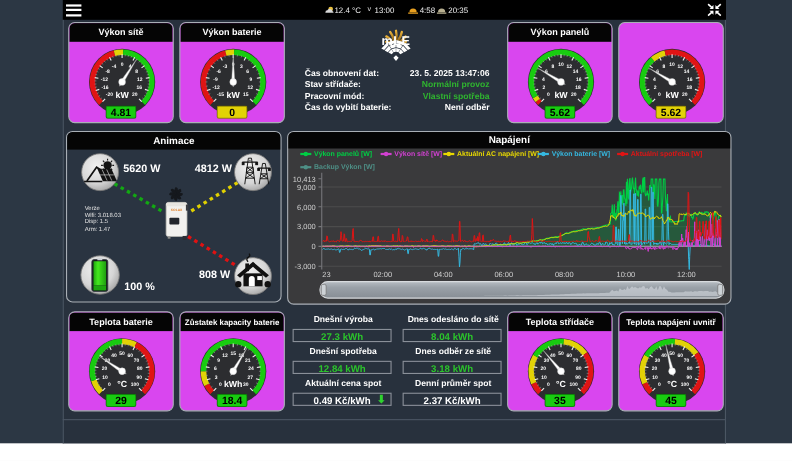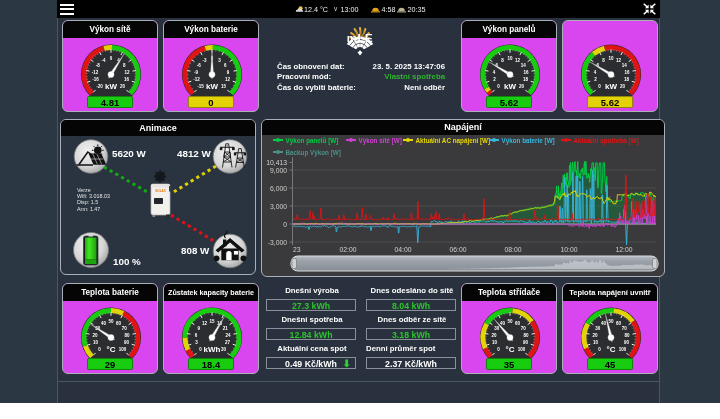--- a/index.html
+++ b/index.html
@@ -2,21 +2,21 @@
 <html><head><meta charset="utf-8">
 <style>
 * { margin:0; padding:0; box-sizing:border-box; }
 body { width:720px; height:419px; font-family:"Liberation Sans", sans-serif; background:#fff; overflow:hidden; }
 #stage { position:absolute; left:0; top:0; width:720px; height:419px; background:#fff; }
 #outer { position:absolute; left:0; top:0; width:720px; height:403px; background:#2c3744; }
 #app { position:absolute; left:57px; top:0px; width:603px; height:403px; background:#28313d; border-left:1px solid #4b5663; border-right:1px solid #4b5663; }
 #appline { position:absolute; left:57px; top:381px; width:603px; height:1px; background:#4b5663; }
 .panel { position:absolute; border:1px solid #a9afb6; border-radius:6px; background:#d946ef; overflow:hidden; }
 .phead { position:absolute; left:0; top:0; right:0; background:#050505; color:#fff; font-weight:bold; text-align:center; white-space:nowrap; }
-.vbox { position:absolute; left:50%; transform:translateX(-50%); bottom:3px; width:46px; height:12px; border-radius:2px; text-align:center; font-size:9.5px; font-weight:bold; color:#000; line-height:12px; border:1px solid rgba(0,0,0,0.35); }
+.vbox { position:absolute; left:50%; transform:translateX(-50%); bottom:3px; width:28px; height:12px; border-radius:2px; text-align:center; font-size:9.5px; font-weight:bold; color:#000; line-height:12px; border:1px solid rgba(0,0,0,0.35); }
 .aw { position:absolute; font-size:9.8px; font-weight:bold; color:#fff; white-space:nowrap; }
 .tb { position:absolute; top:4.5px; font-size:7.2px; color:#f0f0f0; }
 </style></head>
 <body>
 <div id="stage">
 <div id="outer"></div>
 <div id="app"></div>
 <div style="position:absolute;left:57px;top:0;width:603px;height:18px;background:#000;">
 <div style="position:absolute;left:3px;top:3.5px;width:14px;height:12px;">
 <div style="position:absolute;left:0;top:0;width:13.5px;height:2.4px;background:#fff;"></div>
@@ -589,20 +589,24 @@
         <polygon points="40.2,15.1 40.3,12.3 47.6,14.3 46.2,16.8" fill="#fff"></polygon>
         <polygon points="46.6,17.0 48.1,14.6 53.3,20.1 50.8,21.5" fill="#fff"></polygon>
         <polygon points="40,26.2 42.4,28.6 40,31.4 37.6,28.6" fill="#fff"></polygon>
       </g>
 </svg>
 <div style="position:absolute;left:320px;top:32px;width:80px;text-align:center;font-size:11.5px;font-weight:bold;color:#fff;letter-spacing:0.5px;">mLE</div>
 <div style="position:absolute;left:277px;top:62px;width:168px;">
       <div style="height:10.3px;line-height:10.3px;font-size:7.8px;font-weight:bold;">
         <span style="color:#fff;float:left;">Čas obnovení dat:</span>
         <span style="color:#fff;float:right;">23. 5. 2025 13:47:06</span>
+      </div>
+      <div style="height:10.3px;line-height:10.3px;font-size:7.8px;font-weight:bold;">
+        <span style="color:#fff;float:left;">Stav střídače:</span>
+        <span style="color:#2fb52f;float:right;">Normální provoz</span>
       </div>
       <div style="height:10.3px;line-height:10.3px;font-size:7.8px;font-weight:bold;">
         <span style="color:#fff;float:left;">Pracovní mód:</span>
         <span style="color:#2fb52f;float:right;">Vlastní spotřeba</span>
       </div>
       <div style="height:10.3px;line-height:10.3px;font-size:7.8px;font-weight:bold;">
         <span style="color:#fff;float:left;">Čas do vybití baterie:</span>
         <span style="color:#fff;float:right;">Není odběr</span>
       </div>
     </div>
@@ -812,15 +816,15 @@
 <div style="position:absolute;left:266px;top:286px;width:92px;text-align:center;font-size:7.8px;font-weight:bold;color:#fff;white-space:nowrap;">Dnešní výroba</div>
     <div style="position:absolute;left:266px;top:299px;width:90px;height:12px;border:1px solid #8a9099;text-align:center;line-height:12px;font-size:8.8px;font-weight:bold;color:#2bc42b;">27.3 kWh</div>
     <div style="position:absolute;left:366px;top:286px;width:92px;text-align:center;font-size:7.8px;font-weight:bold;color:#fff;white-space:nowrap;">Dnes odesláno do sítě</div>
     <div style="position:absolute;left:366px;top:299px;width:90px;height:12px;border:1px solid #8a9099;text-align:center;line-height:12px;font-size:8.8px;font-weight:bold;color:#2bc42b;">8.04 kWh</div>
     <div style="position:absolute;left:266px;top:315px;width:92px;text-align:center;font-size:7.8px;font-weight:bold;color:#fff;white-space:nowrap;">Dnešní spotřeba</div>
     <div style="position:absolute;left:266px;top:328px;width:90px;height:12px;border:1px solid #8a9099;text-align:center;line-height:12px;font-size:8.8px;font-weight:bold;color:#2bc42b;">12.84 kWh</div>
     <div style="position:absolute;left:366px;top:315px;width:92px;text-align:center;font-size:7.8px;font-weight:bold;color:#fff;white-space:nowrap;">Dnes odběr ze sítě</div>
     <div style="position:absolute;left:366px;top:328px;width:90px;height:12px;border:1px solid #8a9099;text-align:center;line-height:12px;font-size:8.8px;font-weight:bold;color:#2bc42b;">3.18 kWh</div>
     <div style="position:absolute;left:266px;top:344px;width:92px;text-align:center;font-size:7.8px;font-weight:bold;color:#fff;white-space:nowrap;">Aktuální cena spot</div>
     <div style="position:absolute;left:266px;top:357px;width:90px;height:12px;border:1px solid #8a9099;text-align:center;line-height:12px;font-size:8.8px;font-weight:bold;color:#fff;">0.49 Kč/kWh<span style="color:#2fd32f;font-size:10px;position:absolute;right:4px;top:0px;">⬇</span></div>
-    <div style="position:absolute;left:366px;top:344px;width:92px;text-align:left;font-size:7.8px;font-weight:bold;color:#fff;white-space:nowrap;">Denní průměr spot</div>
+    <div style="position:absolute;left:366px;top:344px;width:92px;text-align:center;font-size:7.8px;font-weight:bold;color:#fff;white-space:nowrap;">Denní průměr spot</div>
     <div style="position:absolute;left:366px;top:357px;width:90px;height:12px;border:1px solid #8a9099;text-align:center;line-height:12px;font-size:8.8px;font-weight:bold;color:#fff;">2.37 Kč/kWh</div>
 <div id="appline"></div>
 </div>
 </body></html>

